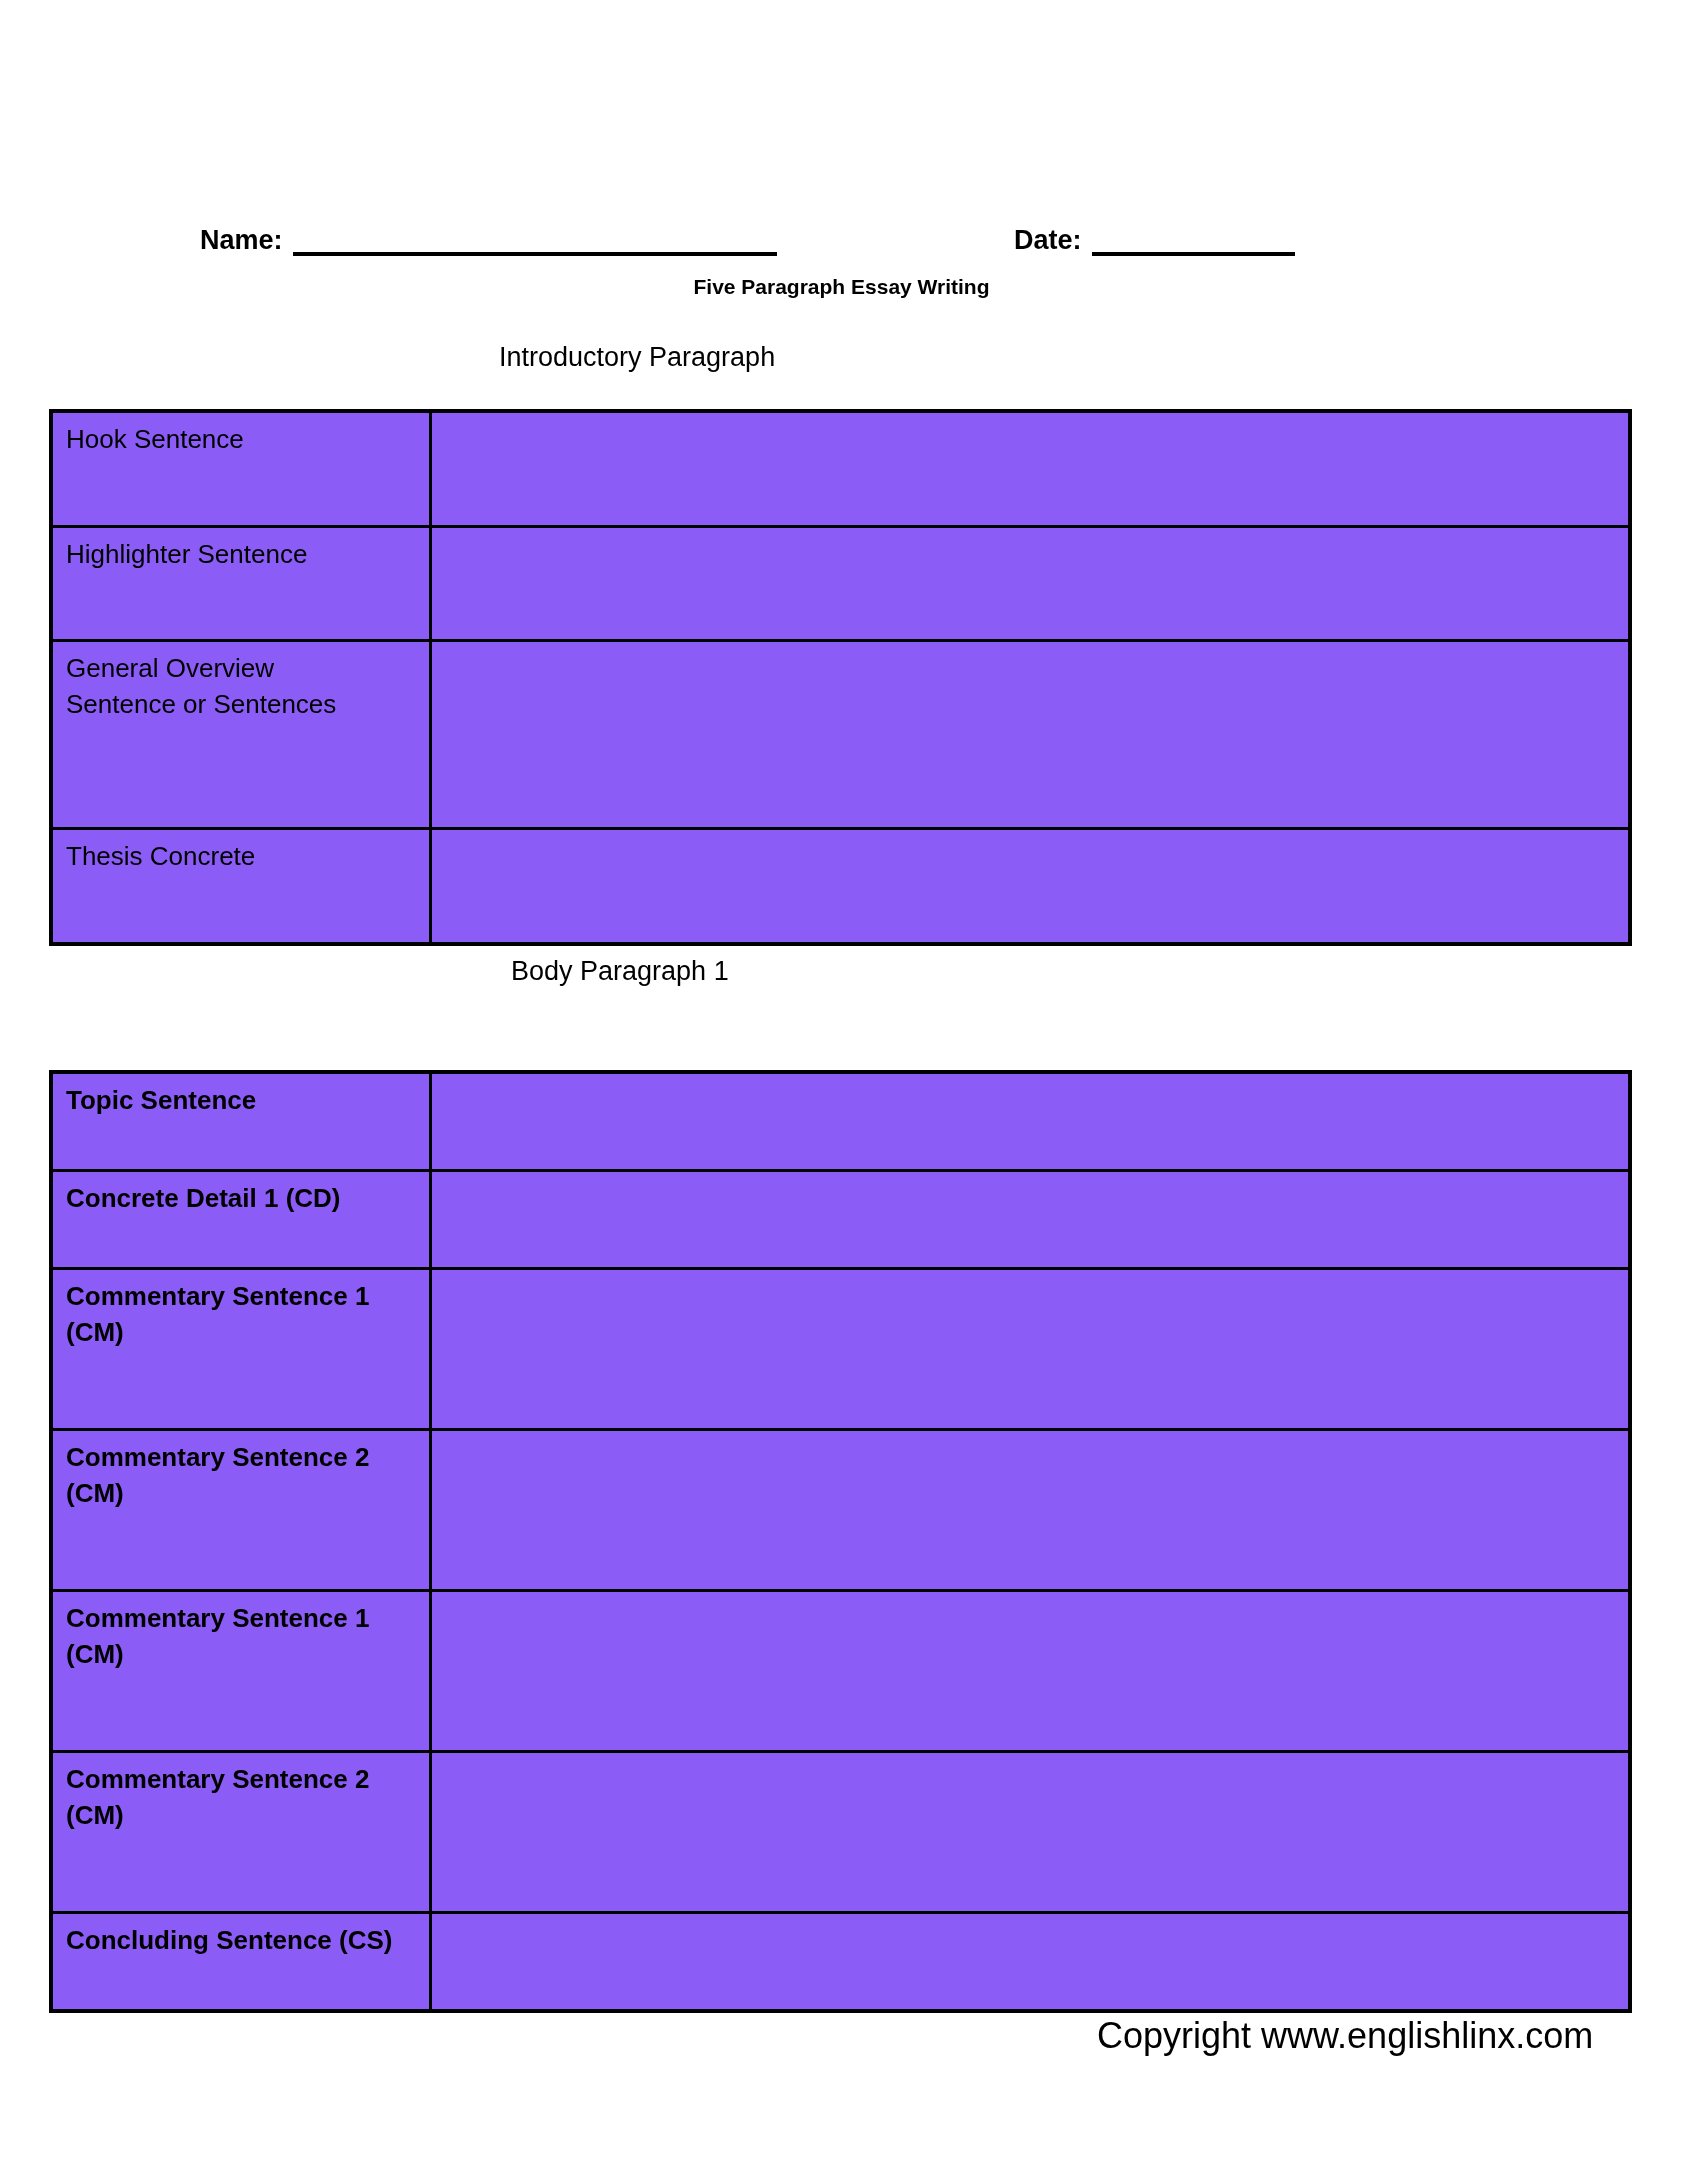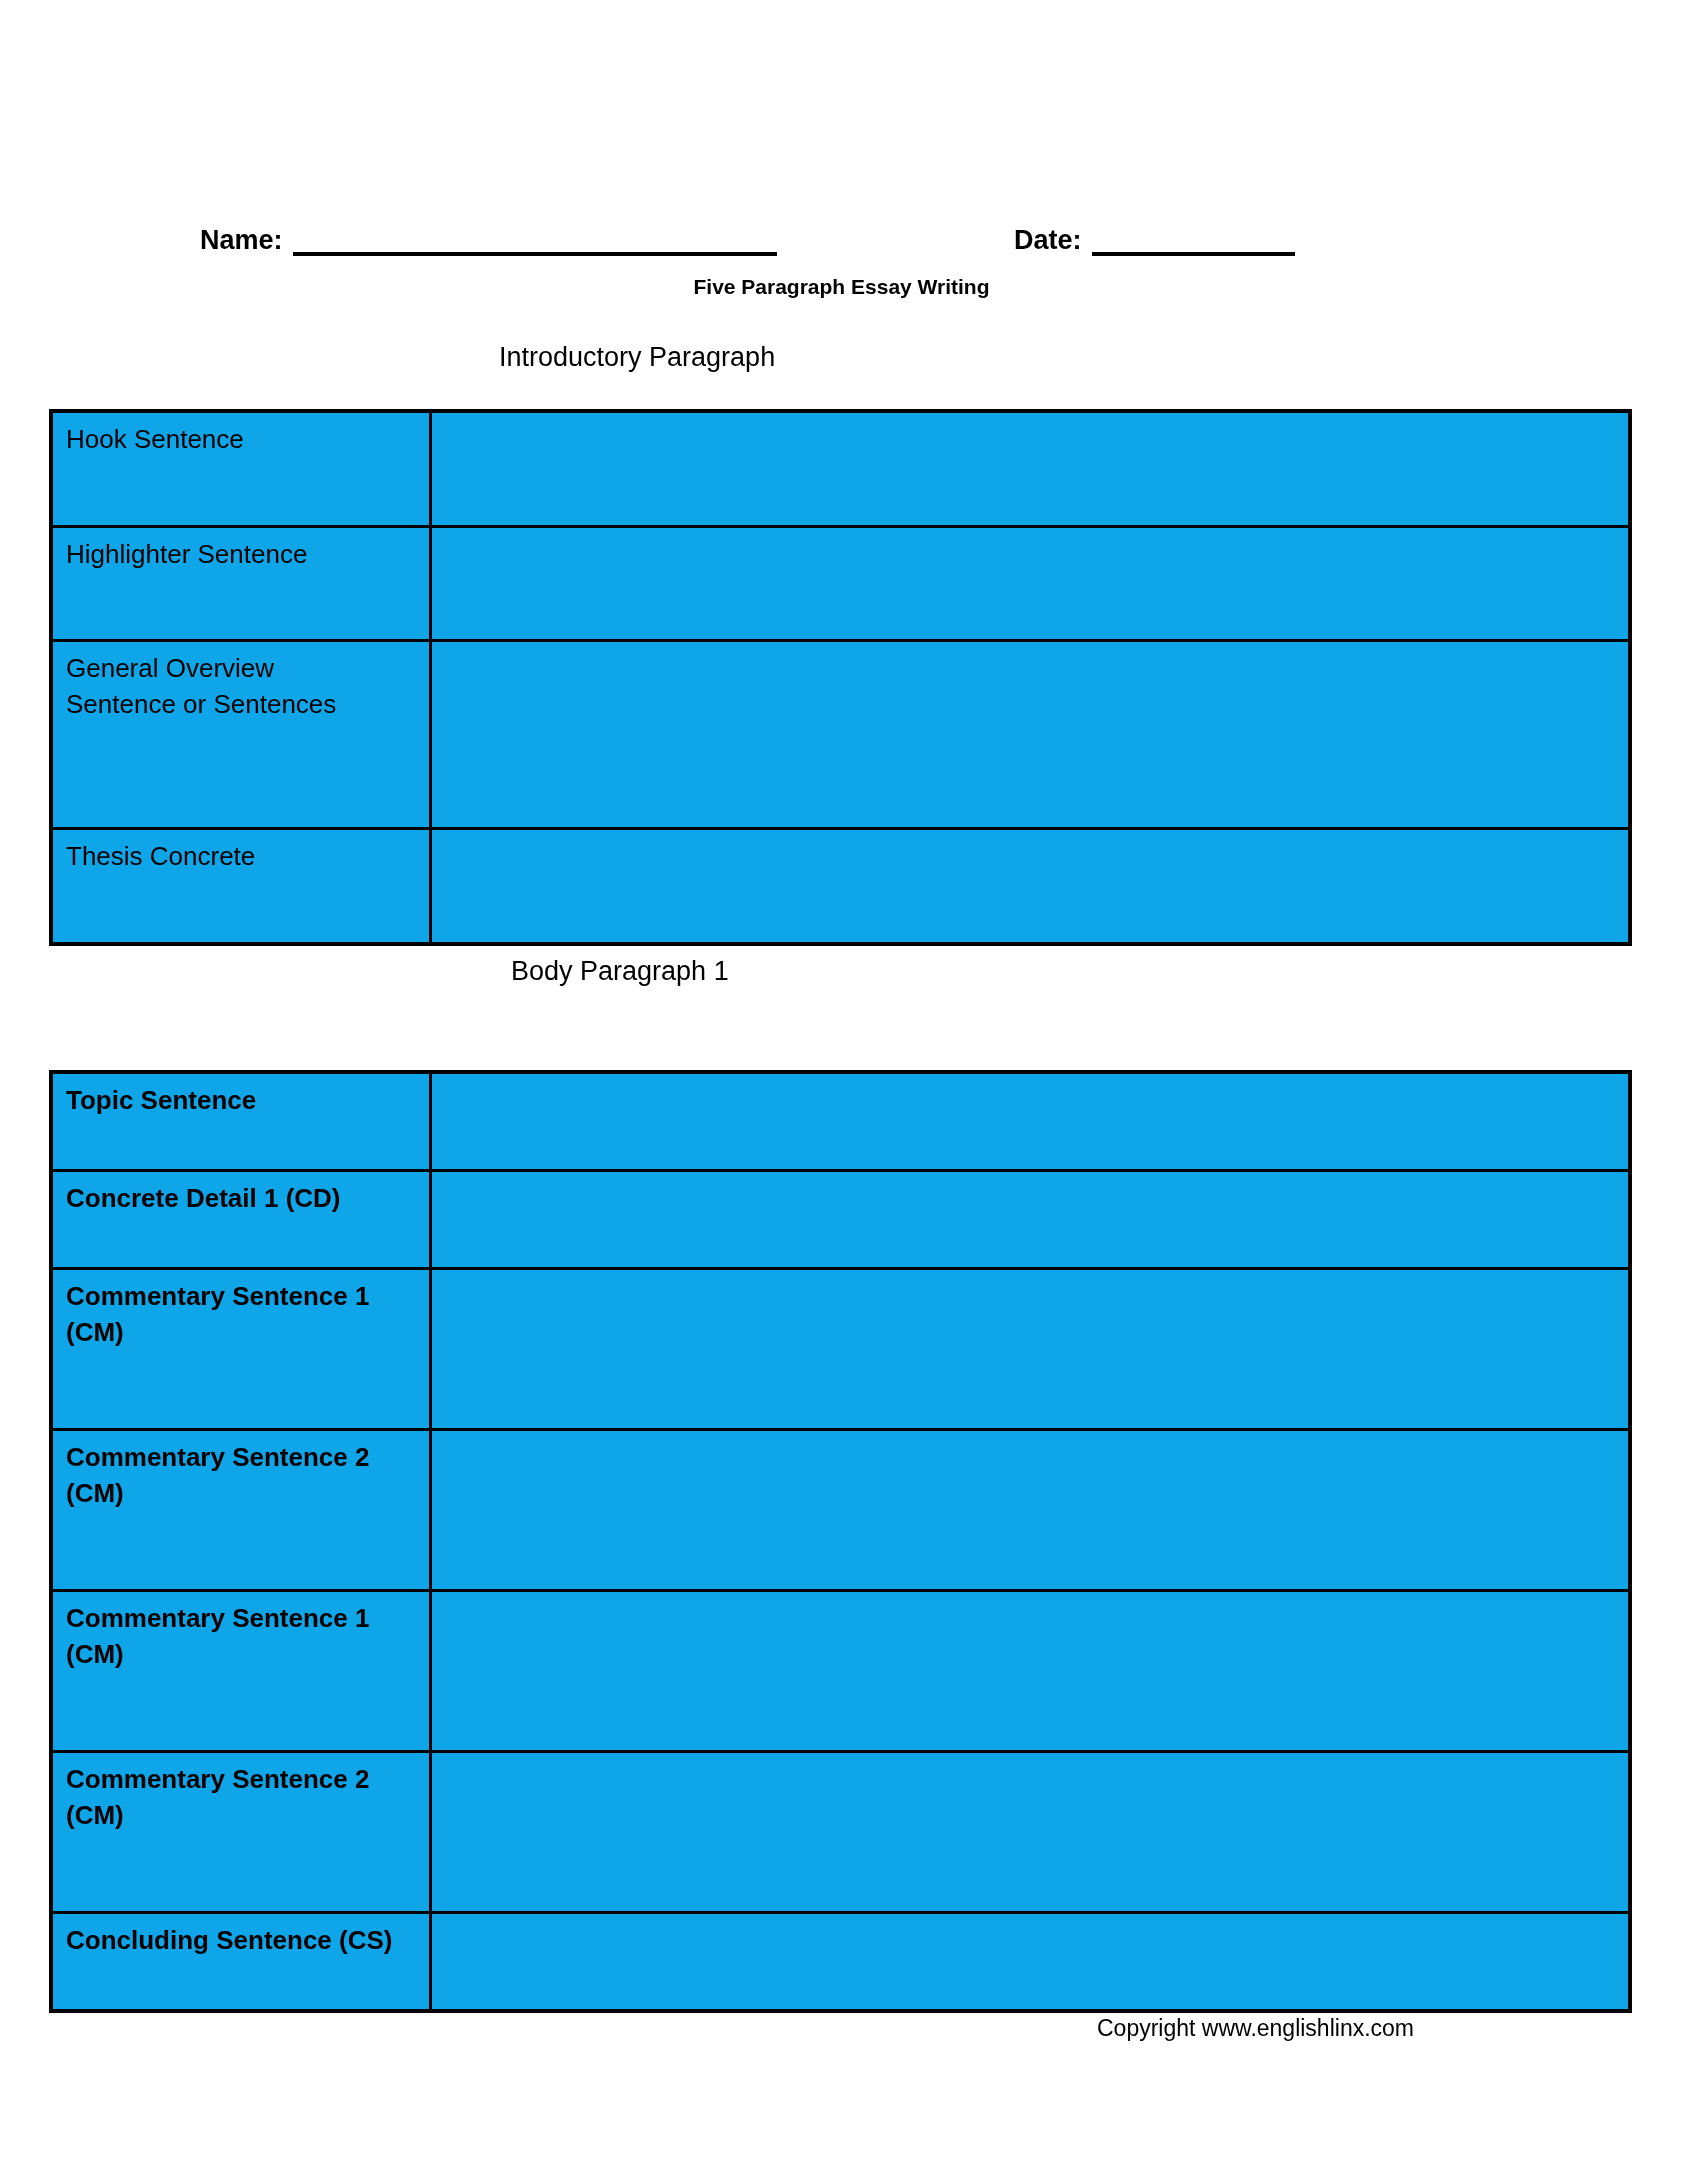--- a/index.html
+++ b/index.html
@@ -21,32 +21,32 @@
     position: absolute; left: 0; top: 275px; width: 1683px;
     text-align: center; font-weight: bold; font-size: 21px;
   }
   .section-heading { position: absolute; font-size: 27px; }
   #intro-heading { left: 499px; top: 342px; }
   #body1-heading { left: 511px; top: 956px; }
 
   table.worksheet {
     position: absolute; left: 49px; width: 1583px;
     border-collapse: collapse; table-layout: fixed;
-    border: 4px solid #000; background: #0ea5e9;
+    border: 4px solid #000; background: #8b5cf6;
   }
   #intro-table { top: 409px; height: 537px; }
   #body1-table { top: 1070px; height: 943px; font-weight: bold; }
   table.worksheet td { border: 3px solid #000; vertical-align: top; }
   td.label-cell {
     width: 353px; font-size: 26px; line-height: 1.38;
     padding: 9px 10px 8px 13px; white-space: pre-line;
   }
   td.answer-cell { font-size: 26px; padding: 9px 12px; }
 
-  #footer { position: absolute; left: 1097px; top: 2015px; font-size: 23px; }
+  #footer { position: absolute; left: 1097px; top: 2015px; font-size: 36px; }
 </style>
 </head>
 <body>
 
 <div class="hdr-group" id="name-group">
   <span class="hdr-label">Name:</span>
   <span class="fill-line" id="name-line"></span>
 </div>
 
 <div class="hdr-group" id="date-group">

